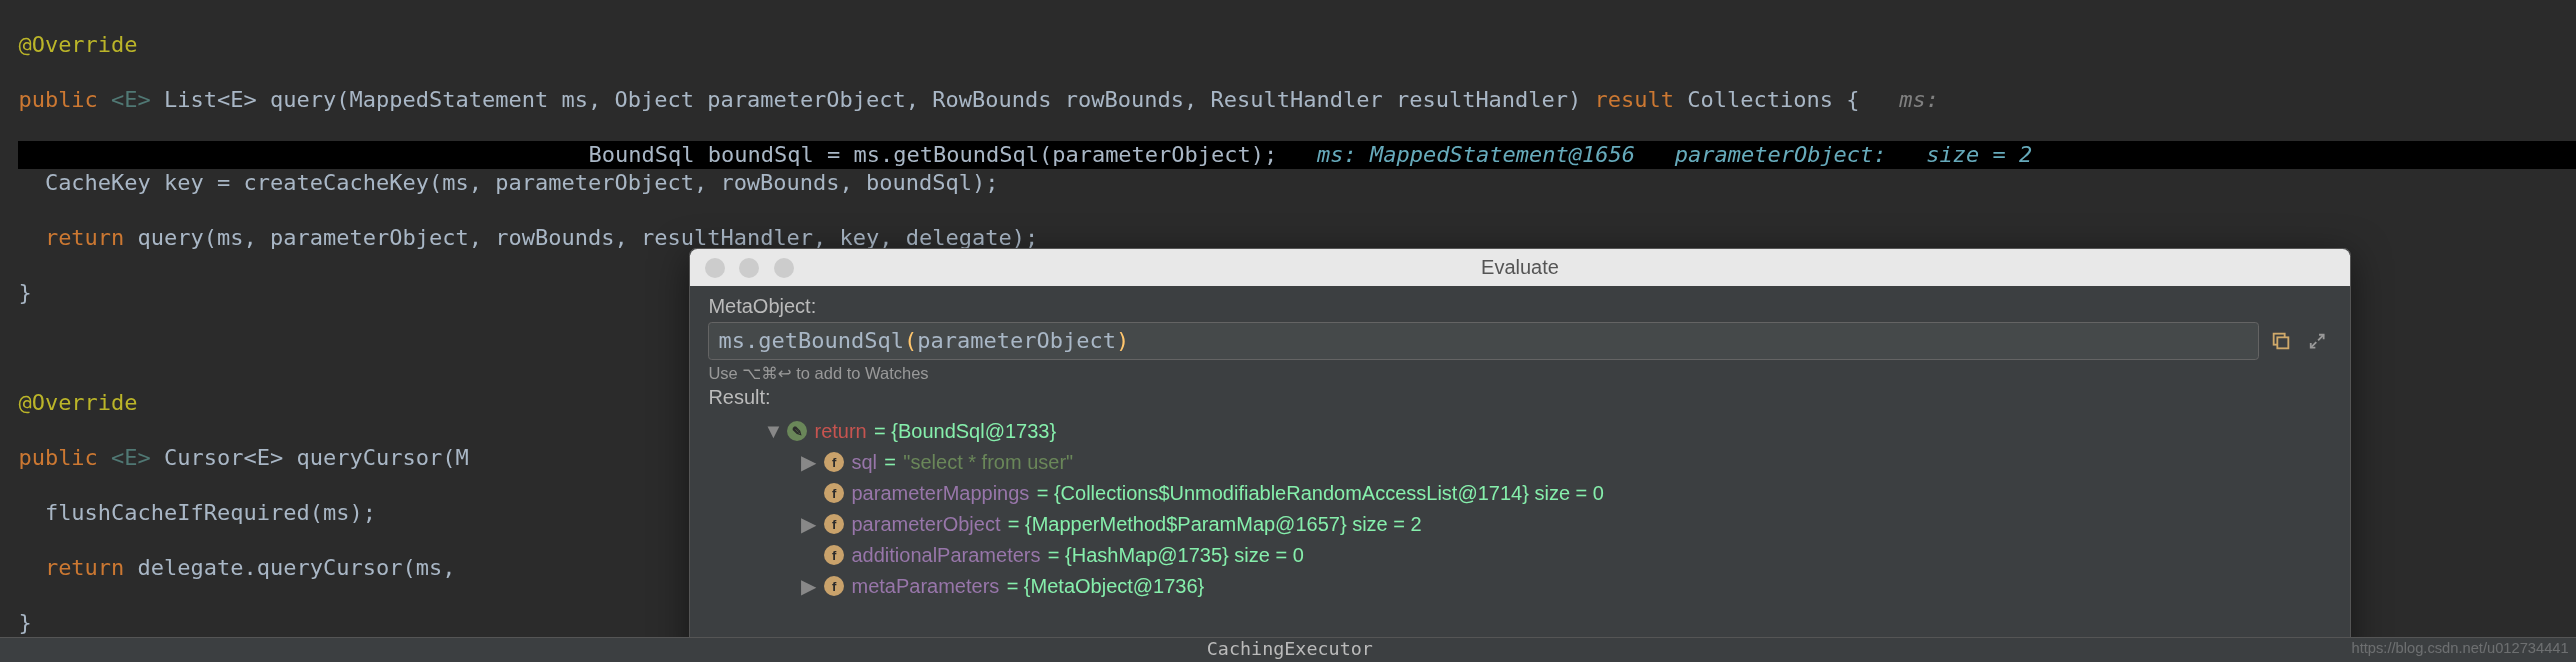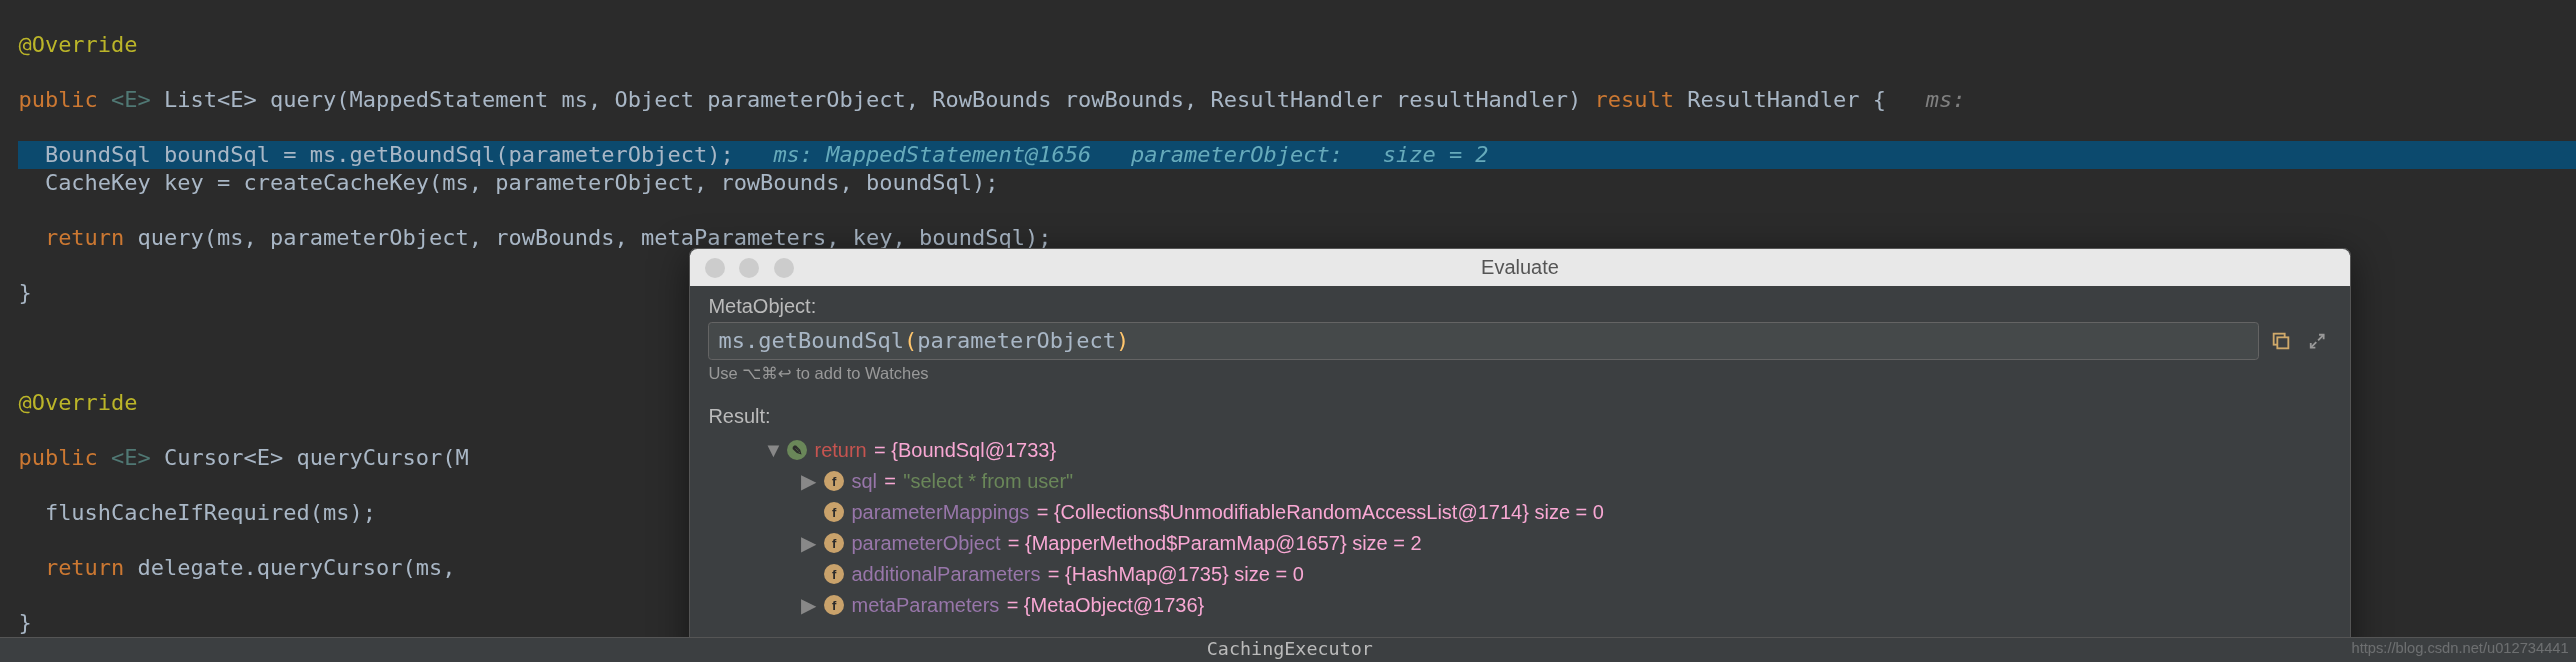--- a/index.html
+++ b/index.html
@@ -16,21 +16,21 @@
   .editor {
     padding: 3.7px 0 0 18.4px;
     line-height: 1.25;
     white-space: pre;
   }
   .k-ann { color: #bbb529; }
   .k-key { color: #cc7832; }
   .k-gen { color: #507874; }
   .k-inlay { color: #808080; font-style: italic; }
   .k-inlay-em { color: #66aabb; }
-  .hl-line { background: #0c4a6e; display: inline-block; width: 100%; }
+  .hl-line { background: #000000; display: inline-block; width: 100%; text-align: center; }
   .bc {
     position: absolute;
     left: 0; bottom: 0;
     height: 26px;
     width: 100%;
     background: #3c3f41;
     font-size: 18.4px;
     display: flex;
     align-items: center;
     padding-left: 3.7px;
@@ -104,32 +104,32 @@
   .arrow { width: 16.5px; color: #888; display: inline-block; text-align: center; }
   .fld-icon {
     width: 20px; height: 20px; border-radius: 50%;
     display: inline-flex; align-items: center; justify-content: center;
     font-size: 13px; font-weight: bold; color: #2b2b2b;
   }
   .ic-watch { background: #6a8759; }
   .ic-f { background: #c9a26b; }
   .nm-red { color: #c75450; }
   .nm-purple { color: #9876aa; }
-  .val-plain { color: #f9a8d4; text-align: right; }
+  .val-plain { color: #86efac; text-align: right; }
   .val-str { color: #6a8759; }
 </style>
 </head>
 <body>
 
 <div class="editor">
 <div><span class="k-ann">@Override</span></div>
-<div><span class="k-key">public</span><span class="k-gen"> &lt;E&gt; </span><span>List&lt;E&gt; query(MappedStatement ms, Object parameterObject, RowBounds rowBounds, ResultHandler resultHandler)</span><span class="k-key"> result </span><span>ResultHandler {</span><span class="k-inlay">   ms:</span></div>
+<div><span class="k-key">public</span><span class="k-gen"> &lt;E&gt; </span><span>List&lt;E&gt; query(MappedStatement ms, Object parameterObject, RowBounds rowBounds, ResultHandler resultHandler)</span><span class="k-key"> result </span><span>Collections {</span><span class="k-inlay">   ms:</span></div>
 <div class="hl-line"><span>  BoundSql boundSql = ms.getBoundSql(parameterObject);</span><span class="k-inlay k-inlay-em">   ms: MappedStatement@1656   parameterObject:   size = 2</span></div>
 <div><span>  CacheKey key = createCacheKey(ms, parameterObject, rowBounds, boundSql);</span></div>
-<div><span class="k-key">  return </span><span>query(ms, parameterObject, rowBounds, metaParameters, key, boundSql);</span></div>
+<div><span class="k-key">  return </span><span>query(ms, parameterObject, rowBounds, resultHandler, key, delegate);</span></div>
 <div><span>}</span></div>
 <div> </div>
 <div><span class="k-ann">@Override</span></div>
 <div><span class="k-key">public</span><span class="k-gen"> &lt;E&gt; </span><span>Cursor&lt;E&gt; queryCursor(M</span></div>
 <div><span>  flushCacheIfRequired(ms);</span></div>
 <div><span class="k-key">  return </span><span>delegate.queryCursor(ms,</span></div>
 <div><span>}</span></div>
 
 
 
@@ -158,21 +158,21 @@
           </svg>
       </div>
       <div class="eval-icon">
         <svg width="18.4" height="18.4" viewBox="0 0 20 20" fill="none" stroke="#999" stroke-width="2">
             <path d="M3 12 L3 17 L8 17 M12 3 L17 3 L17 8"></path>
             <path d="M3 17 L9 11 M17 3 L11 9"></path>
           </svg>
       </div>
     </div>
     <div class="eval-hint">Use ⌥⌘↩ to add to Watches</div>
-    <div class="eval-label" style="margin-top:22px;">Result:</div>
+    <div class="eval-label" style="margin-top:3px;">Result:</div>
     <div class="tree">
       <div class="tree-row indent1">
         <span class="arrow">▼</span>
         <span class="fld-icon ic-watch">✎</span>
         <span class="nm-red">return</span>
         <span class="val-plain"> = {BoundSql@1733}</span>
       </div>
       <div class="tree-row indent2">
         <span class="arrow">▶</span>
         <span class="fld-icon ic-f">f</span>

